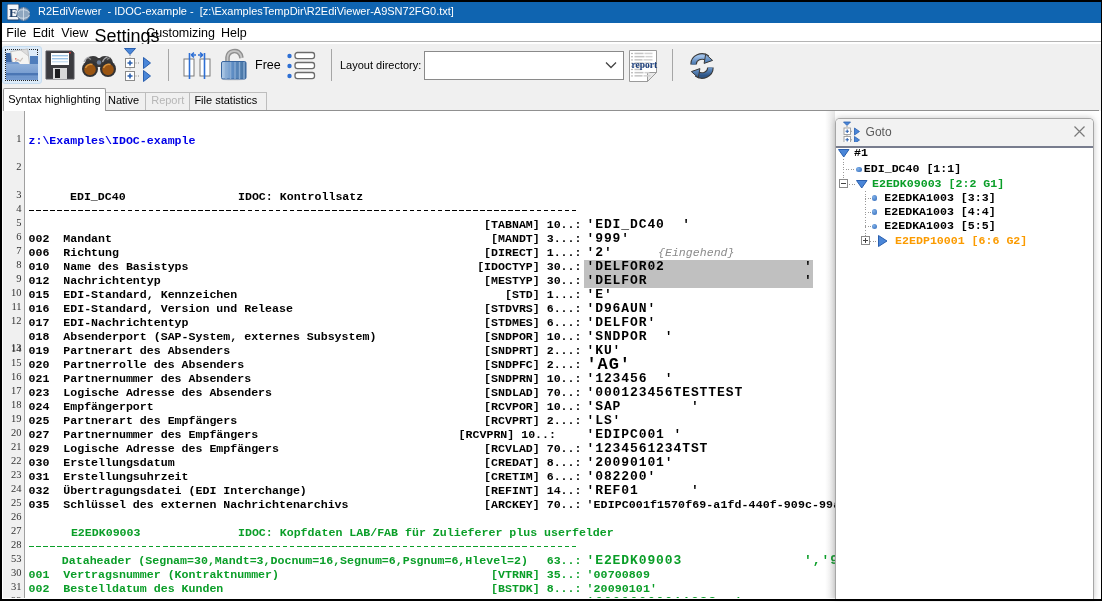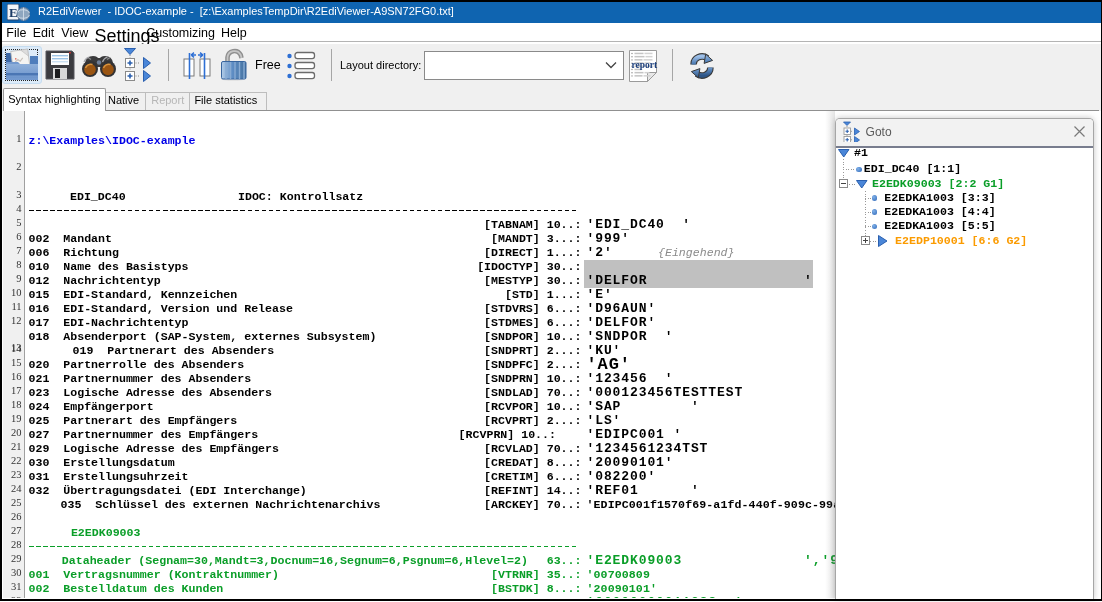--- a/index.html
+++ b/index.html
@@ -207,21 +207,21 @@
 <div style="position:absolute;right:2.5px;top:413.2px;">19</div>
 <div style="position:absolute;right:2.5px;top:427.2px;">20</div>
 <div style="position:absolute;right:2.5px;top:441.2px;">21</div>
 <div style="position:absolute;right:2.5px;top:455.2px;">22</div>
 <div style="position:absolute;right:2.5px;top:469.2px;">23</div>
 <div style="position:absolute;right:2.5px;top:483.2px;">24</div>
 <div style="position:absolute;right:2.5px;top:497.2px;">25</div>
 <div style="position:absolute;right:2.5px;top:511.2px;">26</div>
 <div style="position:absolute;right:2.5px;top:525.2px;">27</div>
 <div style="position:absolute;right:2.5px;top:539.2px;">28</div>
-<div style="position:absolute;right:2.5px;top:553.2px;">29</div>
+<div style="position:absolute;right:2.5px;top:553.2px;">53</div>
 <div style="position:absolute;right:2.5px;top:567.2px;margin-left:28px;">30</div>
 <div style="position:absolute;right:2.5px;top:581.2px;">31</div>
 <div style="position:absolute;right:2.5px;top:595.2px;">32</div>
 </div>
 <div style="position:absolute;left:-3px;top:-111.2px;width:1102px;height:602px">
 <div style="position:absolute;left:28.5px;top:209.7px;width:550.0px;height:1.7px;background-image:repeating-linear-gradient(to right,#000 0,#000 4.6px,transparent 4.6px,transparent 7.05px)"></div>
 <div style="position:absolute;left:28.5px;top:545.7px;width:550.0px;height:1.7px;background-image:repeating-linear-gradient(to right,#0a9e28 0,#0a9e28 4.6px,transparent 4.6px,transparent 7.05px)"></div>
 <div style="position:absolute;left:584px;top:259.5px;width:228.6px;height:14px;background:#c0c0c0"></div>
 <div style="position:absolute;left:584px;top:273.5px;width:228.6px;height:14px;background:#c0c0c0"></div>
 <div class="m" style="position:absolute;left:28.5px;top:133.5px;color:#0000e8;">z:\Examples\IDOC-example</div>
@@ -231,36 +231,37 @@
 <div class="m" style="position:absolute;left:586.5px;top:217.5px;color:#000;font-size:13.0px;letter-spacing:0.9px">'EDI_DC40&nbsp;&nbsp;'</div>
 <div class="m" style="position:absolute;left:28.5px;top:231.5px;color:#000;">002&nbsp;&nbsp;Mandant</div>
 <div class="m" style="position:absolute;right:520.5px;top:231.5px;color:#000;text-align:right">[MANDT]&nbsp;3...:</div>
 <div class="m" style="position:absolute;left:586.5px;top:231.5px;color:#000;font-size:13.0px;letter-spacing:0.9px">'999'</div>
 <div class="m" style="position:absolute;left:28.5px;top:245.5px;color:#000;">006&nbsp;&nbsp;Richtung</div>
 <div class="m" style="position:absolute;right:520.5px;top:245.5px;color:#000;text-align:right">[DIRECT]&nbsp;1...:</div>
 <div class="m" style="position:absolute;left:586.5px;top:245.5px;color:#000;font-size:13.0px;letter-spacing:0.9px">'2'</div>
 <div class="m" style="position:absolute;left:658px;top:245.5px;color:#8a8a8a;font-style:italic;font-weight:normal">{Eingehend}</div>
 <div class="m" style="position:absolute;left:28.5px;top:259.5px;color:#000;">010&nbsp;&nbsp;Name&nbsp;des&nbsp;Basistyps</div>
 <div class="m" style="position:absolute;right:520.5px;top:259.5px;color:#000;text-align:right">[IDOCTYP]&nbsp;30..:</div>
+<div class="m" style="position:absolute;left:586.5px;top:259.5px;color:#000;font-size:13.0px;letter-spacing:0.9px">'DELFOR02&nbsp;&nbsp;&nbsp;&nbsp;&nbsp;&nbsp;&nbsp;&nbsp;&nbsp;&nbsp;&nbsp;&nbsp;&nbsp;&nbsp;&nbsp;&nbsp;'</div>
 <div class="m" style="position:absolute;left:28.5px;top:273.5px;color:#000;">012&nbsp;&nbsp;Nachrichtentyp</div>
 <div class="m" style="position:absolute;right:520.5px;top:273.5px;color:#000;text-align:right">[MESTYP]&nbsp;30..:</div>
 <div class="m" style="position:absolute;left:586.5px;top:273.5px;color:#000;font-size:13.0px;letter-spacing:0.9px">'DELFOR&nbsp;&nbsp;&nbsp;&nbsp;&nbsp;&nbsp;&nbsp;&nbsp;&nbsp;&nbsp;&nbsp;&nbsp;&nbsp;&nbsp;&nbsp;&nbsp;&nbsp;&nbsp;'</div>
 <div class="m" style="position:absolute;left:28.5px;top:287.5px;color:#000;">015&nbsp;&nbsp;EDI-Standard,&nbsp;Kennzeichen</div>
 <div class="m" style="position:absolute;right:520.5px;top:287.5px;color:#000;text-align:right">[STD]&nbsp;1...:</div>
 <div class="m" style="position:absolute;left:586.5px;top:287.5px;color:#000;font-size:13.0px;letter-spacing:0.9px">'E'</div>
 <div class="m" style="position:absolute;left:28.5px;top:301.5px;color:#000;">016&nbsp;&nbsp;EDI-Standard,&nbsp;Version&nbsp;und&nbsp;Release</div>
 <div class="m" style="position:absolute;right:520.5px;top:301.5px;color:#000;text-align:right">[STDVRS]&nbsp;6...:</div>
 <div class="m" style="position:absolute;left:586.5px;top:301.5px;color:#000;font-size:13.0px;letter-spacing:0.9px">'D96AUN'</div>
 <div class="m" style="position:absolute;left:28.5px;top:315.5px;color:#000;">017&nbsp;&nbsp;EDI-Nachrichtentyp</div>
 <div class="m" style="position:absolute;right:520.5px;top:315.5px;color:#000;text-align:right">[STDMES]&nbsp;6...:</div>
 <div class="m" style="position:absolute;left:586.5px;top:315.5px;color:#000;font-size:13.0px;letter-spacing:0.9px">'DELFOR'</div>
 <div class="m" style="position:absolute;left:28.5px;top:329.5px;color:#000;">018&nbsp;&nbsp;Absenderport&nbsp;(SAP-System,&nbsp;externes&nbsp;Subsystem)</div>
 <div class="m" style="position:absolute;right:520.5px;top:329.5px;color:#000;text-align:right">[SNDPOR]&nbsp;10..:</div>
 <div class="m" style="position:absolute;left:586.5px;top:329.5px;color:#000;font-size:13.0px;letter-spacing:0.9px">'SNDPOR&nbsp;&nbsp;'</div>
-<div class="m" style="position:absolute;left:28.5px;top:343.5px;color:#000;margin-left:44px;">019&nbsp;&nbsp;Partnerart&nbsp;des&nbsp;Absenders</div>
+<div class="m" style="position:absolute;left:28.5px;top:343.5px;color:#000;">019&nbsp;&nbsp;Partnerart&nbsp;des&nbsp;Absenders</div>
 <div class="m" style="position:absolute;right:520.5px;top:343.5px;color:#000;text-align:right">[SNDPRT]&nbsp;2...:</div>
 <div class="m" style="position:absolute;left:586.5px;top:343.5px;color:#000;font-size:13.0px;letter-spacing:0.9px">'KU'</div>
 <div class="m" style="position:absolute;left:28.5px;top:357.5px;color:#000;">020&nbsp;&nbsp;Partnerrolle&nbsp;des&nbsp;Absenders</div>
 <div class="m" style="position:absolute;right:520.5px;top:357.5px;color:#000;text-align:right">[SNDPFC]&nbsp;2...:</div>
 <div class="m" style="position:absolute;left:586.5px;top:357.5px;color:#000;font-size:17px;letter-spacing:0.9px">'AG'</div>
 <div class="m" style="position:absolute;left:28.5px;top:371.5px;color:#000;">021&nbsp;&nbsp;Partnernummer&nbsp;des&nbsp;Absenders</div>
 <div class="m" style="position:absolute;right:520.5px;top:371.5px;color:#000;text-align:right">[SNDPRN]&nbsp;10..:</div>
 <div class="m" style="position:absolute;left:586.5px;top:371.5px;color:#000;font-size:13.0px;letter-spacing:0.9px">'123456&nbsp;&nbsp;'</div>
 <div class="m" style="position:absolute;left:28.5px;top:385.5px;color:#000;">023&nbsp;&nbsp;Logische&nbsp;Adresse&nbsp;des&nbsp;Absenders</div>
 <div class="m" style="position:absolute;right:520.5px;top:385.5px;color:#000;text-align:right">[SNDLAD]&nbsp;70..:</div>
@@ -279,24 +280,25 @@
 <div class="m" style="position:absolute;left:586.5px;top:441.5px;color:#000;font-size:13.0px;letter-spacing:0.9px">'1234561234TST</div>
 <div class="m" style="position:absolute;left:28.5px;top:455.5px;color:#000;">030&nbsp;&nbsp;Erstellungsdatum</div>
 <div class="m" style="position:absolute;right:520.5px;top:455.5px;color:#000;text-align:right">[CREDAT]&nbsp;8...:</div>
 <div class="m" style="position:absolute;left:586.5px;top:455.5px;color:#000;font-size:13.0px;letter-spacing:0.9px">'20090101'</div>
 <div class="m" style="position:absolute;left:28.5px;top:469.5px;color:#000;">031&nbsp;&nbsp;Erstellungsuhrzeit</div>
 <div class="m" style="position:absolute;right:520.5px;top:469.5px;color:#000;text-align:right">[CRETIM]&nbsp;6...:</div>
 <div class="m" style="position:absolute;left:586.5px;top:469.5px;color:#000;font-size:13.0px;letter-spacing:0.9px">'082200'</div>
 <div class="m" style="position:absolute;left:28.5px;top:483.5px;color:#000;">032&nbsp;&nbsp;Übertragungsdatei&nbsp;(EDI&nbsp;Interchange)</div>
 <div class="m" style="position:absolute;right:520.5px;top:483.5px;color:#000;text-align:right">[REFINT]&nbsp;14..:</div>
 <div class="m" style="position:absolute;left:586.5px;top:483.5px;color:#000;font-size:13.0px;letter-spacing:0.9px">'REF01&nbsp;&nbsp;&nbsp;&nbsp;&nbsp;&nbsp;'</div>
-<div class="m" style="position:absolute;left:28.5px;top:497.5px;color:#000;margin-left:32px;">035&nbsp;&nbsp;Schlüssel&nbsp;des&nbsp;externen&nbsp;Nachrichtenarchivs</div>
+<div class="m" style="position:absolute;left:28.5px;top:497.5px;color:#000;">035&nbsp;&nbsp;Schlüssel&nbsp;des&nbsp;externen&nbsp;Nachrichtenarchivs</div>
 <div class="m" style="position:absolute;right:520.5px;top:497.5px;color:#000;text-align:right">[ARCKEY]&nbsp;70..:</div>
 <div class="m" style="position:absolute;left:586.5px;top:497.5px;color:#000;font-size:11.6px;letter-spacing:0.09px">'EDIPC001f1570f69-a1fd-440f-909c-99a</div>
 <div class="m" style="position:absolute;left:70.9px;top:525.5px;color:#0a9e28;">E2EDK09003</div>
+<div class="m" style="position:absolute;left:238px;top:525.5px;color:#0a9e28;">IDOC:&nbsp;Kopfdaten&nbsp;LAB/FAB&nbsp;für&nbsp;Zulieferer&nbsp;plus&nbsp;userfelder</div>
 <div class="m" style="position:absolute;left:61.8px;top:553.5px;color:#0a9e28;">Dataheader&nbsp;(Segnam=30,Mandt=3,Docnum=16,Segnum=6,Psgnum=6,Hlevel=2)</div>
 <div class="m" style="position:absolute;right:520.5px;top:553.5px;color:#0a9e28;text-align:right">63..:</div>
 <div class="m" style="position:absolute;left:586.5px;top:553.5px;color:#0a9e28;font-size:13.0px;letter-spacing:0.9px">'E2EDK09003&nbsp;&nbsp;&nbsp;&nbsp;&nbsp;&nbsp;&nbsp;&nbsp;&nbsp;&nbsp;&nbsp;&nbsp;&nbsp;&nbsp;','99999</div>
 <div class="m" style="position:absolute;left:28.5px;top:567.5px;color:#0a9e28;">001&nbsp;&nbsp;Vertragsnummer&nbsp;(Kontraktnummer)</div>
 <div class="m" style="position:absolute;right:520.5px;top:567.5px;color:#0a9e28;text-align:right">[VTRNR]&nbsp;35..:</div>
 <div class="m" style="position:absolute;left:586.5px;top:567.5px;color:#0a9e28;font-size:11.6px;letter-spacing:0.09px">'00700809</div>
 <div class="m" style="position:absolute;left:28.5px;top:581.5px;color:#0a9e28;">002&nbsp;&nbsp;Bestelldatum&nbsp;des&nbsp;Kunden</div>
 <div class="m" style="position:absolute;right:520.5px;top:581.5px;color:#0a9e28;text-align:right">[BSTDK]&nbsp;8...:</div>
 <div class="m" style="position:absolute;left:586.5px;top:581.5px;color:#0a9e28;font-size:11.6px;letter-spacing:0.09px">'20090101'</div>
 <div class="m" style="position:absolute;left:28.5px;top:595.5px;color:#0a9e28;">003&nbsp;&nbsp;Lieferabruf&nbsp;(Feinabrufnummer&nbsp;des&nbsp;Kunden</div>

